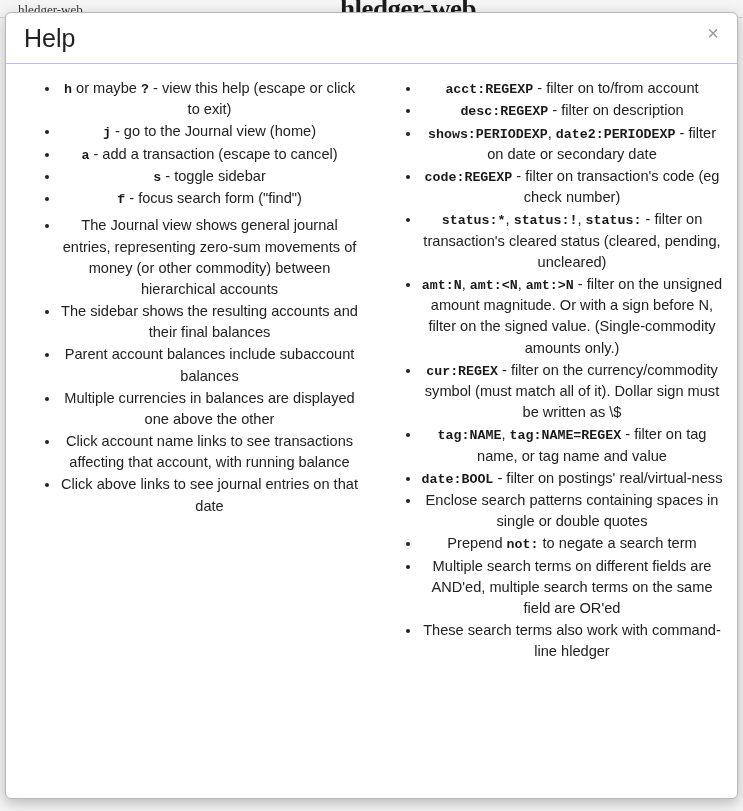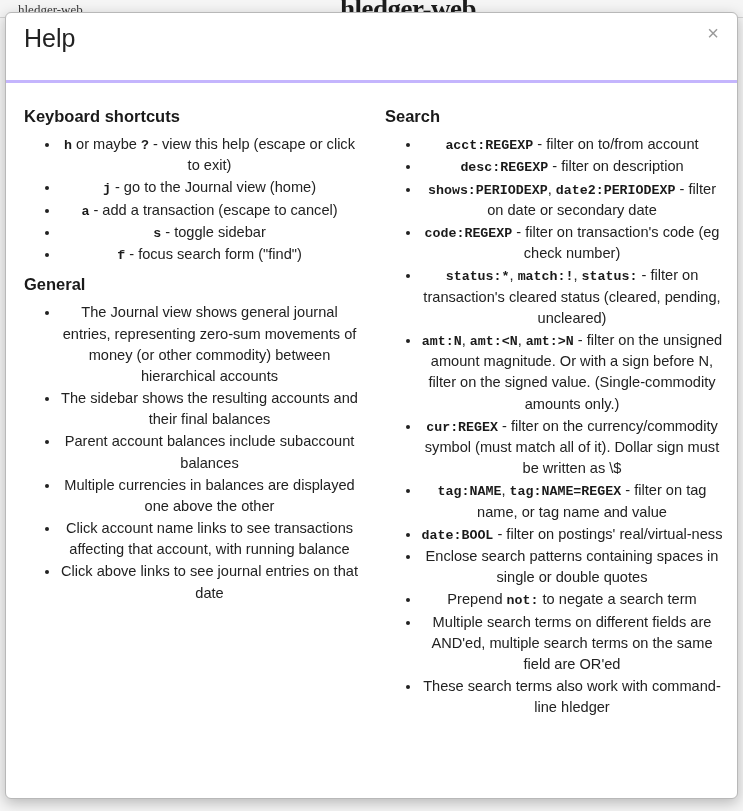--- a/index.html
+++ b/index.html
@@ -66,22 +66,22 @@
     height: 787px;
     background: #ffffff;
     border: 1px solid #b8b8b8;
     border-radius: 6px;
     box-shadow: 0 4px 14px rgba(0,0,0,0.25);
     box-sizing: border-box;
     overflow: hidden;
   }
   .modal-header {
     position: relative;
-    height: 70px;
-    border-bottom: 3px solid #c4b5fd;
+    height: 51px;
+    border-bottom: 1px solid #c4b5fd;
     box-sizing: border-box;
   }
   .modal-title {
     position: absolute;
     left: 18px;
     top: 11px;
     font-size: 25px;
     color: #222;
     font-family: "Liberation Sans", sans-serif;
   }
@@ -151,46 +151,43 @@
   <div class="bg-rule"></div>
 </div>
 
 <div class="modal">
   <div class="modal-header">
     <div class="modal-title">Help</div>
     <button class="modal-close">×</button>
   </div>
   <div class="modal-body">
     <div class="col col-left">
-        <h3 class="section-head">Keyboard shortcuts</h3>
         <ul class="help-list">
           <li><code>h</code> or maybe <code>?</code> - view this help (escape or click to exit)</li>
           <li><code>j</code> - go to the Journal view (home)</li>
           <li><code>a</code> - add a transaction (escape to cancel)</li>
           <li><code>s</code> - toggle sidebar</li>
           <li><code>f</code> - focus search form ("find")</li>
         </ul>
-        <h3 class="section-head">General</h3>
         <ul class="help-list">
           <li>The Journal view shows general journal entries, representing zero-sum movements of money (or other commodity) between hierarchical accounts</li>
           <li>The sidebar shows the resulting accounts and their final balances</li>
           <li>Parent account balances include subaccount balances</li>
           <li>Multiple currencies in balances are displayed one above the other</li>
           <li>Click account name links to see transactions affecting that account, with running balance</li>
           <li>Click above links to see journal entries on that date</li>
         </ul>
       </div>
     <div class="col col-right">
-        <h3 class="section-head">Search</h3>
         <ul class="help-list">
           <li><code>acct:REGEXP</code> - filter on to/from account</li>
           <li><code>desc:REGEXP</code> - filter on description</li>
           <li><code>shows:PERIODEXP</code>, <code>date2:PERIODEXP</code> - filter on date or secondary date</li>
           <li><code>code:REGEXP</code> - filter on transaction's code (eg check number)</li>
-          <li><code>status:*</code>, <code>match:!</code>, <code>status:</code> - filter on transaction's cleared status (cleared, pending, uncleared)</li>
+          <li><code>status:*</code>, <code>status:!</code>, <code>status:</code> - filter on transaction's cleared status (cleared, pending, uncleared)</li>
           <li><code>amt:N</code>, <code>amt:&lt;N</code>, <code>amt:&gt;N</code> - filter on the unsigned amount magnitude. Or with a sign before N, filter on the signed value. (Single-commodity amounts only.)</li>
           <li><code>cur:REGEX</code> - filter on the currency/commodity symbol (must match all of it). Dollar sign must be written as \$</li>
           <li><code>tag:NAME</code>, <code>tag:NAME=REGEX</code> - filter on tag name, or tag name and value</li>
           <li><code>date:BOOL</code> - filter on postings' real/virtual-ness</li>
           <li>Enclose search patterns containing spaces in single or double quotes</li>
           <li>Prepend <code>not:</code> to negate a search term</li>
           <li>Multiple search terms on different fields are AND'ed, multiple search terms on the same field are OR'ed</li>
           <li>These search terms also work with command-line hledger</li>
         </ul>
       </div>

